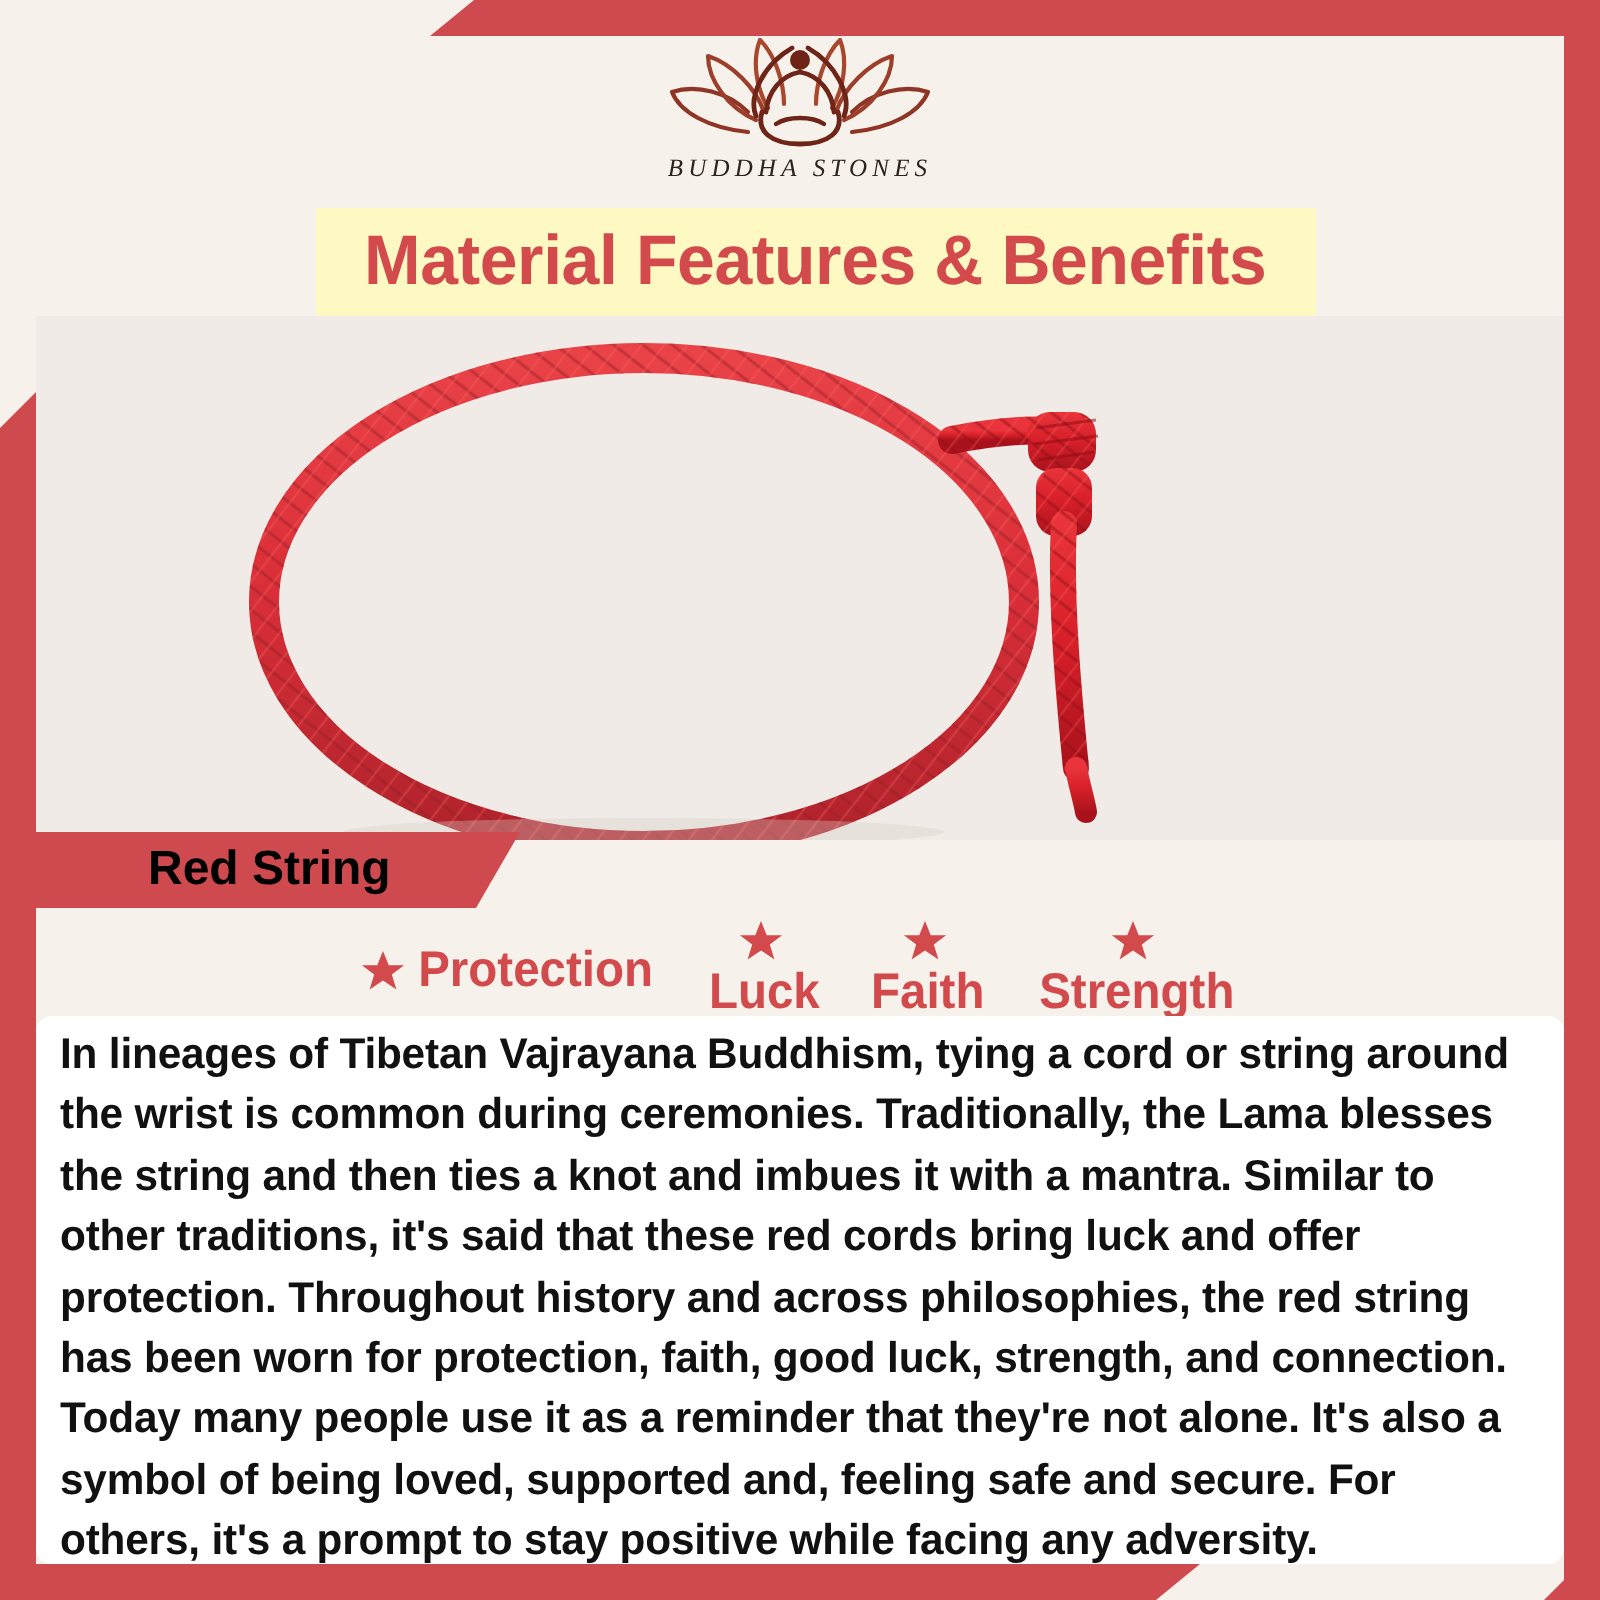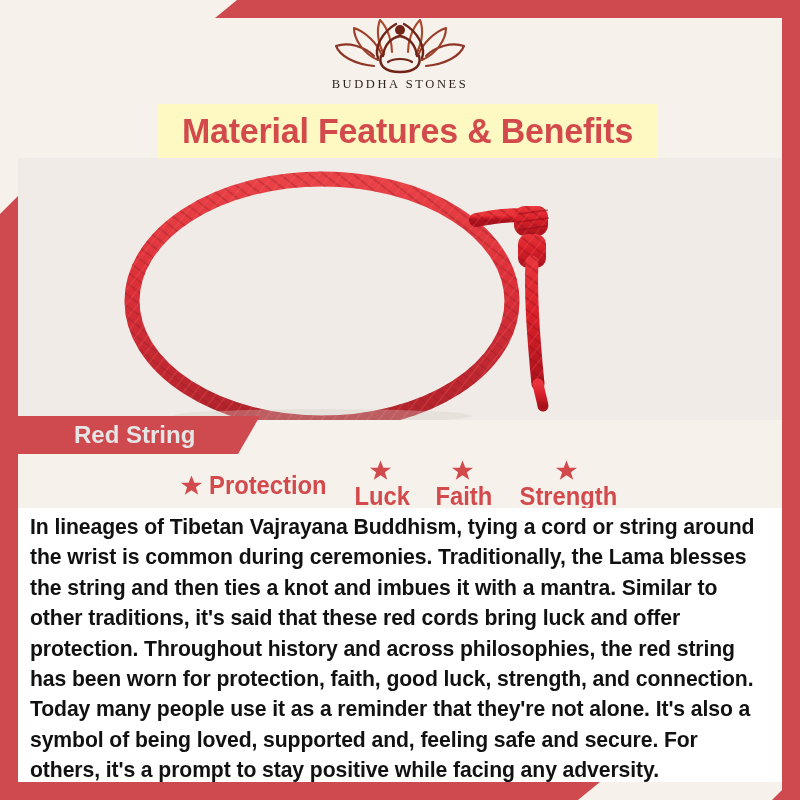--- a/index.html
+++ b/index.html
@@ -33,21 +33,21 @@
 
   
   #header {
     position:absolute; top:14px; left:0; width:800px; height:86px;
     display:flex; flex-direction:column; align-items:center; justify-content:flex-start;
   }
   #logo-mark { width:132px; height:62px; display:block; }
   #brand-name {
     font-family:"Liberation Serif", serif;
     font-size:12.5px; letter-spacing:2.6px;
-    color:#2c2320; margin-top:1px; font-weight:400;
+    color:#2c2320; margin-top:1px; font-weight:400;font-style:italic;
   }
 
   
   #title-band {
     position:absolute; top:104px; left:158px; width:500px; height:54px;
     background:#fef9c3;
     display:flex; align-items:center; justify-content:center;
   }
   #title-text {
     font-family:"Liberation Sans Narrow","Liberation Sans", sans-serif;
@@ -64,42 +64,42 @@
 
   
   #label-banner {
     position:absolute; top:416px; left:18px; width:242px; height:38px;
     background:#cf4a4f;
     clip-path: polygon(0 0, 100% 0, calc(100% - 22px) 100%, 0 100%);
     display:flex; align-items:center;
   }
   #label-text {
     font-family:"Liberation Sans Narrow","Liberation Sans", sans-serif;
-    font-weight:bold; font-size:24px; color:#e5e5e5;
+    font-weight:bold; font-size:24px; color:#000000;
     padding-left:56px; letter-spacing:0px; white-space:nowrap;
   }
 
   
   #features {
     position:absolute; top:466px; left:18px; width:764px; height:38px;
     display:flex; align-items:center; justify-content:center; gap:12px;
   }
   .feature { display:flex; align-items:center; white-space:nowrap; }
   .feature + .feature { margin-left:11px;flex-direction:column; }
   .star-icon { width:23px; height:23px; flex:0 0 auto; margin-right:3px; }
   .feature-label {
     font-family:"Liberation Sans Narrow","Liberation Sans", sans-serif;
     font-weight:bold; font-size:25px; color:#d24a4c;
     transform:scaleX(0.95);
   }
 
   
   #body-panel {
     position:absolute; top:508px; left:18px; width:764px; height:274px;
-    background:#ffffff; padding:4px 16px 0 12px;
+    background:#ffffff; padding:4px 16px 0 12px;border-radius:8px;
   }
   #body-text {
     font-family:"Liberation Sans Narrow","Liberation Sans", sans-serif;
     font-weight:bold; font-size:21.5px; line-height:30.4px;
     color:#111111; letter-spacing:-0.1px;
     transform:scaleX(0.985); transform-origin:left top;
   }
 </style>
 </head>
 <body>

